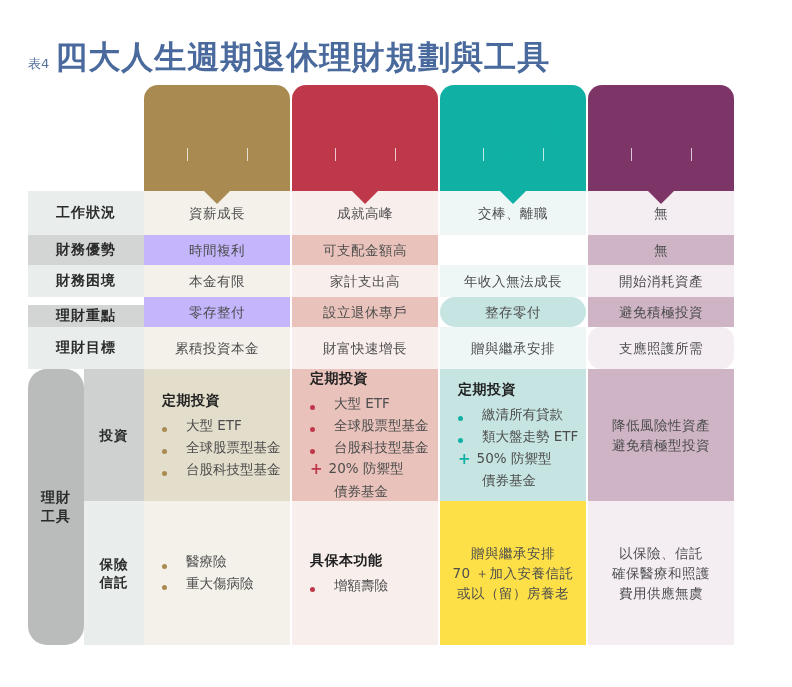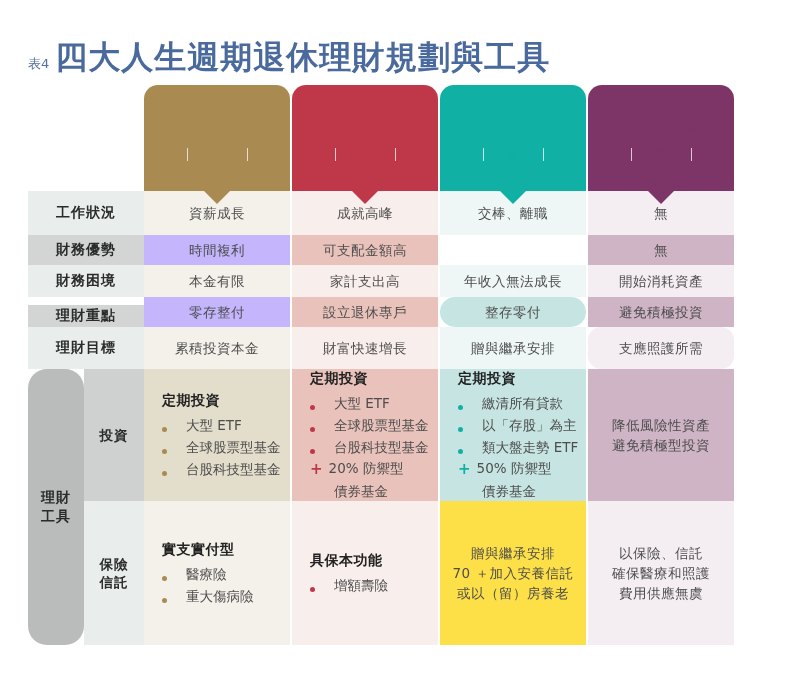--- a/index.html
+++ b/index.html
@@ -287,24 +287,20 @@
     <div class="gap" style="grid-column:6;grid-row:9;"></div>
 
     <div class="listcell t3big" style="grid-column:7;grid-row:9;">
       <div class="lhead">定期投資</div>
       <div class="li">
         <span class="dot" style="background:#10b0a5;"></span>
         <span>繳清所有貸款</span>
       </div>
       <div class="li">
         <span class="dot" style="background:#10b0a5;"></span>
-        <span>以「存股」為主</span>
-      </div>
-      <div class="li">
-        <span class="dot" style="background:#10b0a5;"></span>
         <span>類大盤走勢 ETF</span>
       </div>
       <div class="plusrow">
         <span class="plussym" style="color:#10b0a5;">+</span>
         <span>50% 防禦型</span>
       </div>
       <div class="cont">債券基金</div>
     </div>
     <div class="gap" style="grid-column:8;grid-row:9;"></div>
 
@@ -314,21 +310,20 @@
     </div>
 
     <div class="sub-label insure" style="grid-row:10 / span 2;">
       <div>
         <div>保險</div>
         <div>信託</div>
       </div>
     </div>
 
     <div class="listcell t1sm" style="grid-column:3;grid-row:10 / span 2;">
-      <div class="lhead">實支實付型</div>
       <div class="li">
         <span class="dot" style="background:#a98b52;"></span>
         <span>醫療險</span>
       </div>
       <div class="li">
         <span class="dot" style="background:#a98b52;"></span>
         <span>重大傷病險</span>
       </div>
     </div>
     <div class="gap" style="grid-column:4;grid-row:10 / span 2;"></div>

